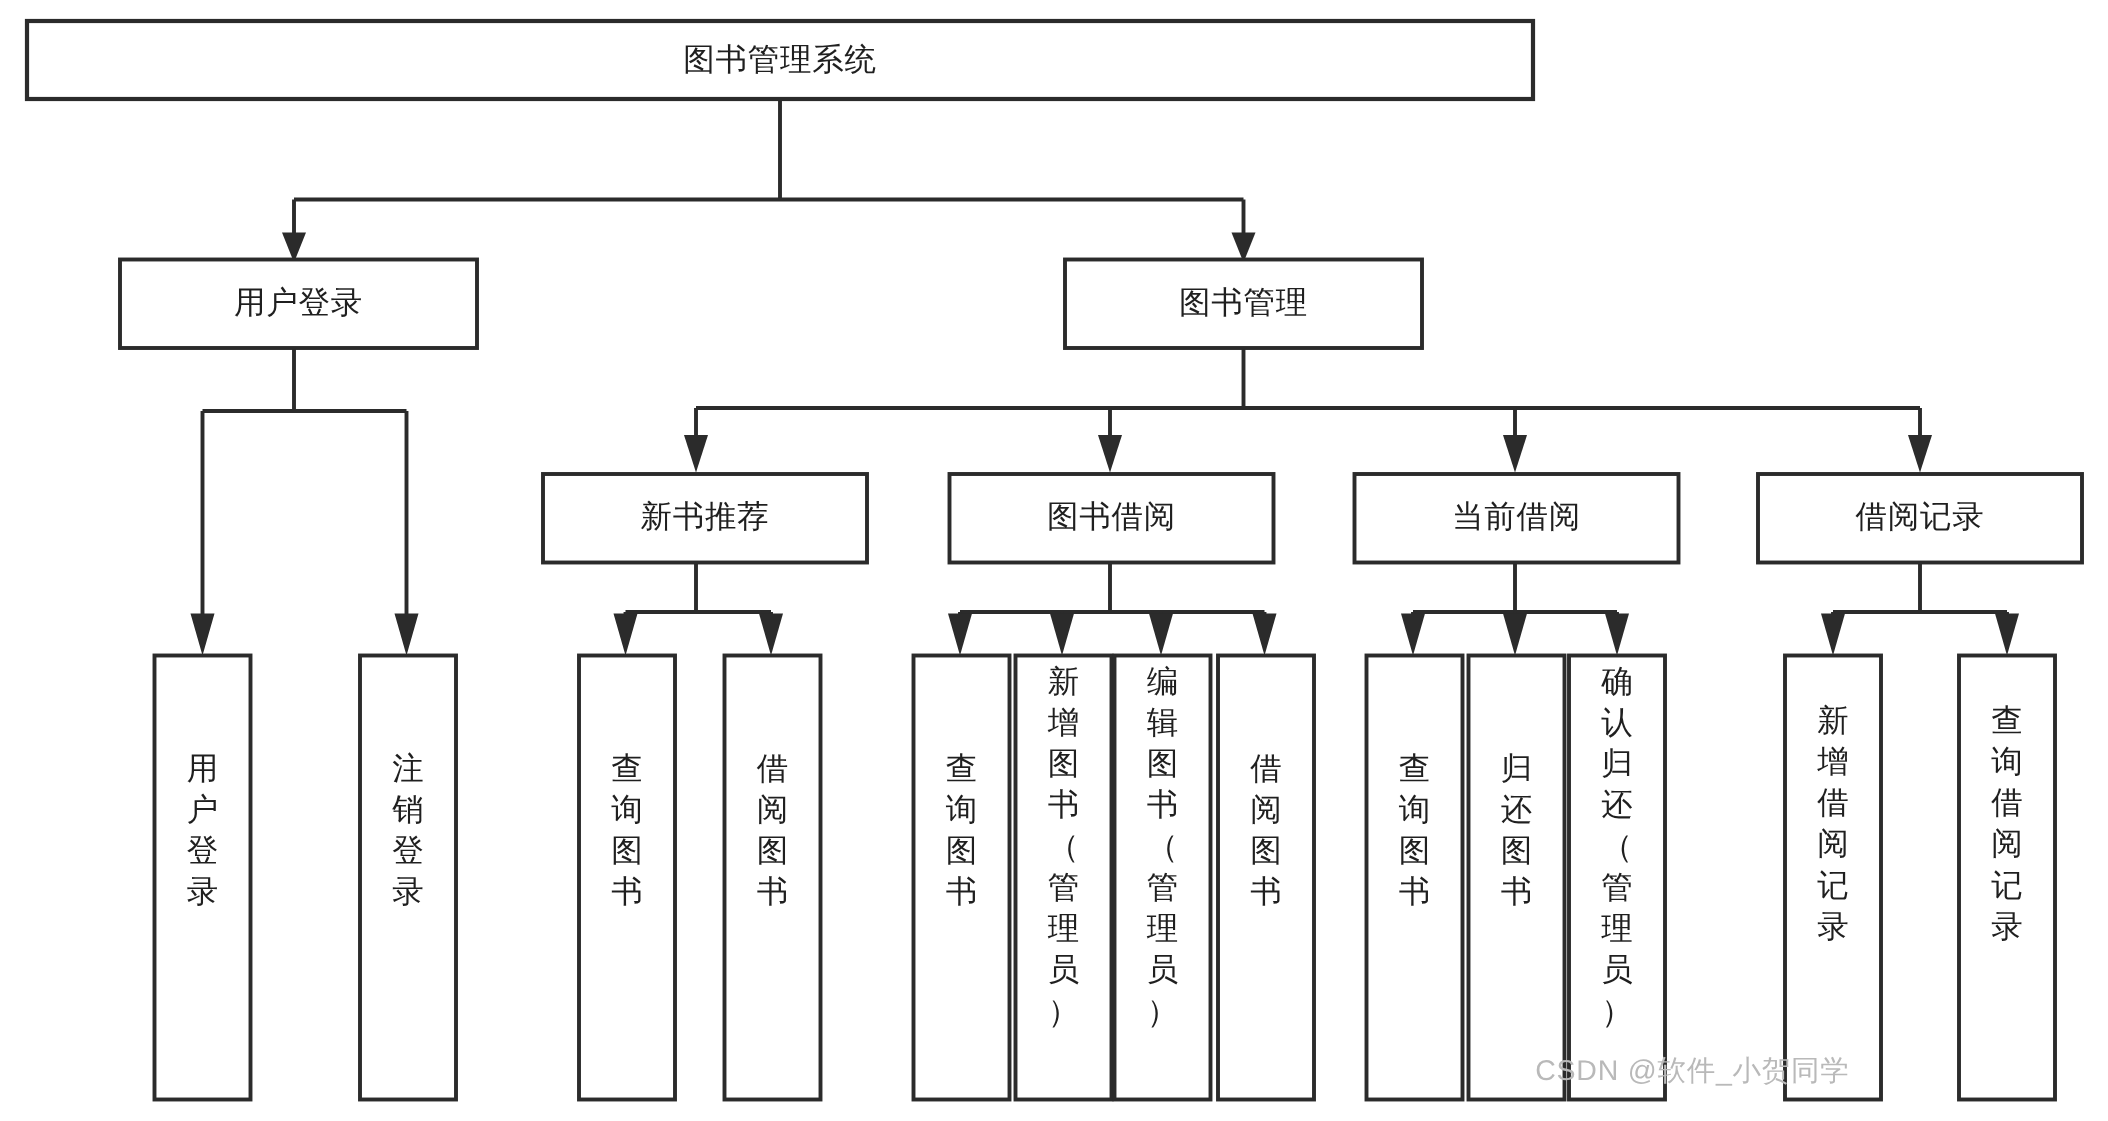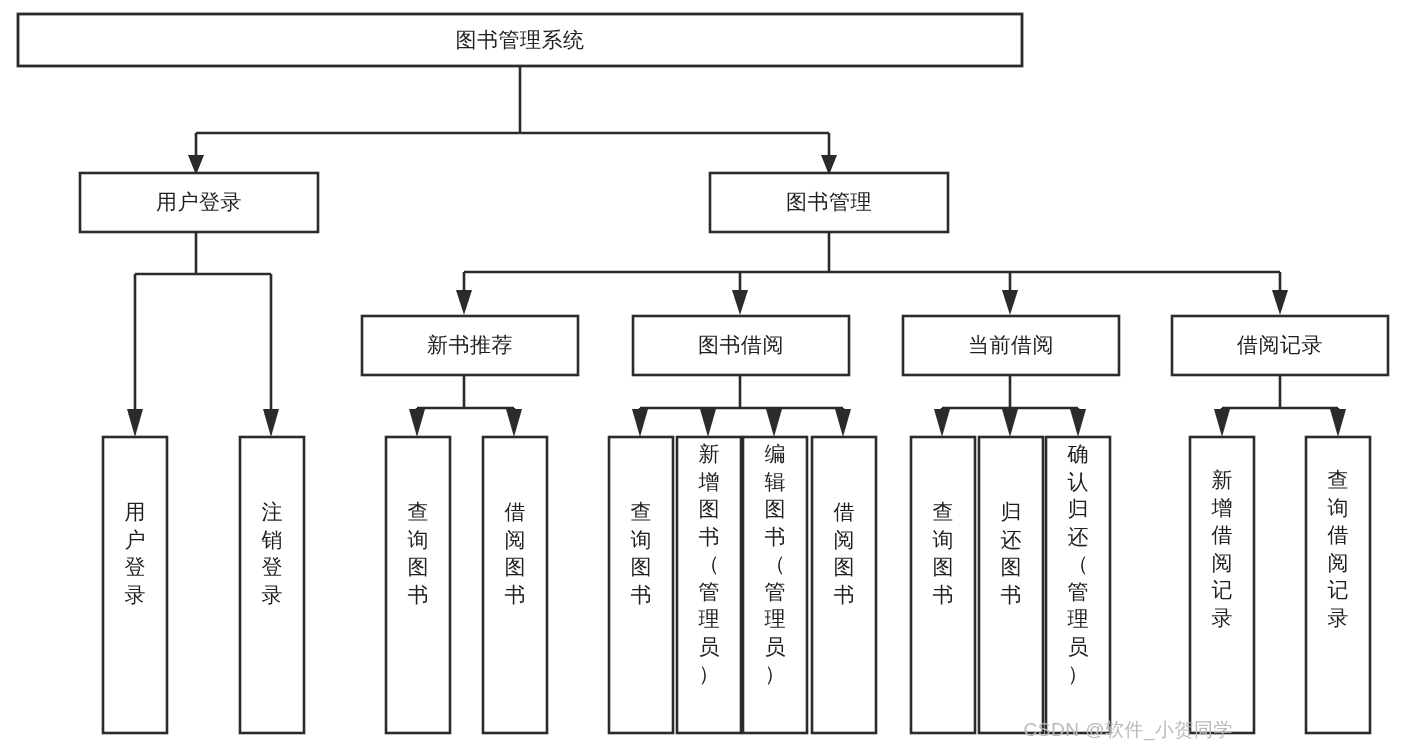--- a/index.html
+++ b/index.html
@@ -57,21 +57,21 @@
   .node-label-v {
     font-family: "Liberation Sans", "DejaVu Sans", sans-serif;
     font-size: 21px;
     fill: #1f1f1f;
     text-anchor: middle;
     letter-spacing: 0px;
   }
   .watermark {
     position: absolute;
     right: 8px;
-    bottom: 4px;
+    bottom: 20px;
     font-family: "Liberation Sans", "DejaVu Sans", sans-serif;
     font-size: 19px;
     color: #b9b9b9;
     white-space: nowrap;
     user-select: none;
     letter-spacing: 0.5px;
   }
 </style>
 </head>
 <body>

